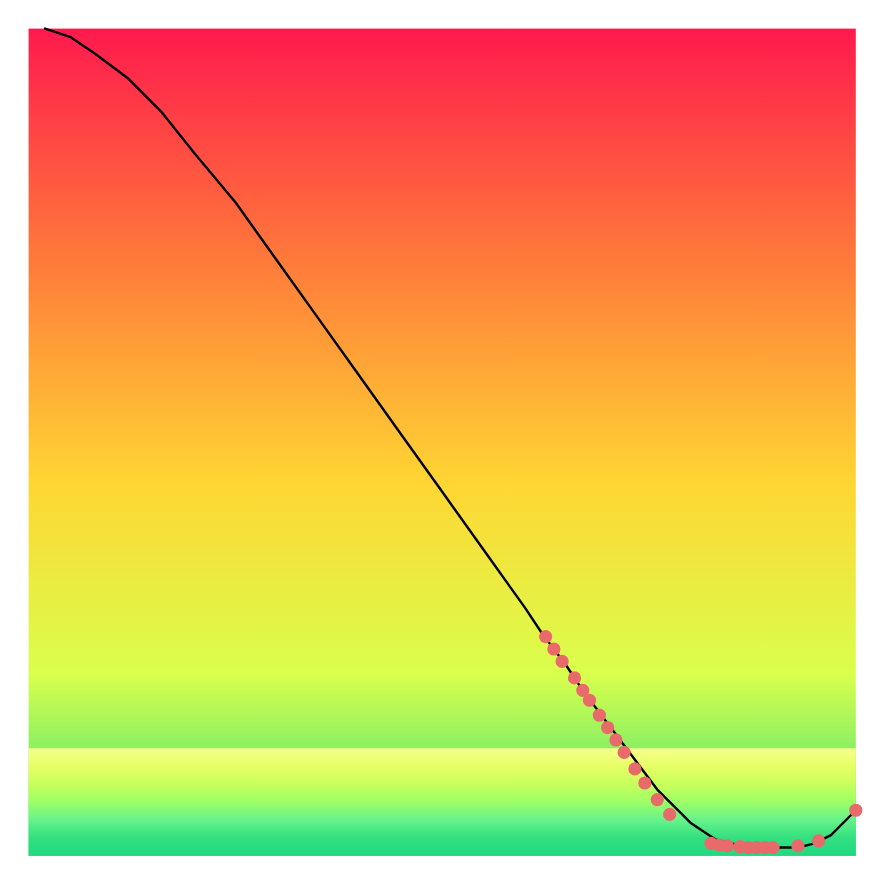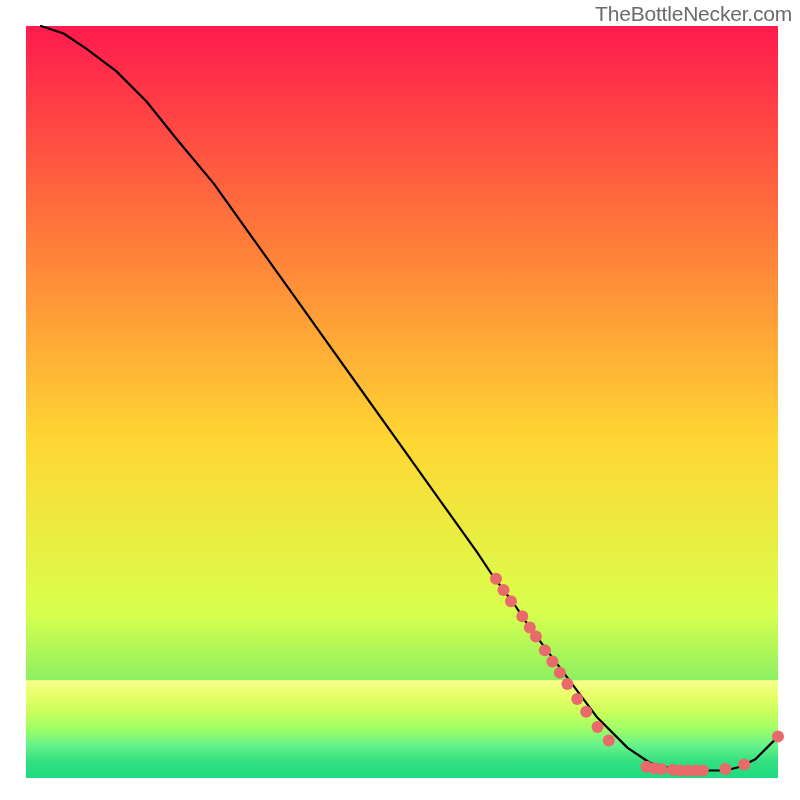--- a/index.html
+++ b/index.html
@@ -32,21 +32,20 @@
     left: 0; top: 0;
     width: 800px;
     height: 800px;
     z-index: 2;
   }
 </style>
 </head>
 <body>
 
 <div class="stage">
-  <div class="watermark">TheBottleNecker.com</div>
 
   <svg class="plot" viewBox="0 0 800 800">
     <defs>
       <linearGradient id="bg-grad" x1="0" y1="0" x2="0" y2="1">
         <stop id="g0" offset="0%" stop-color="#ff1a4d"></stop>
         <stop id="g1" offset="28%" stop-color="#ff7a3a"></stop>
         <stop id="g2" offset="55%" stop-color="#ffd633"></stop>
         <stop id="g3" offset="78%" stop-color="#d9ff4d"></stop>
         <stop id="g4" offset="100%" stop-color="#1fd980"></stop>
       </linearGradient>

